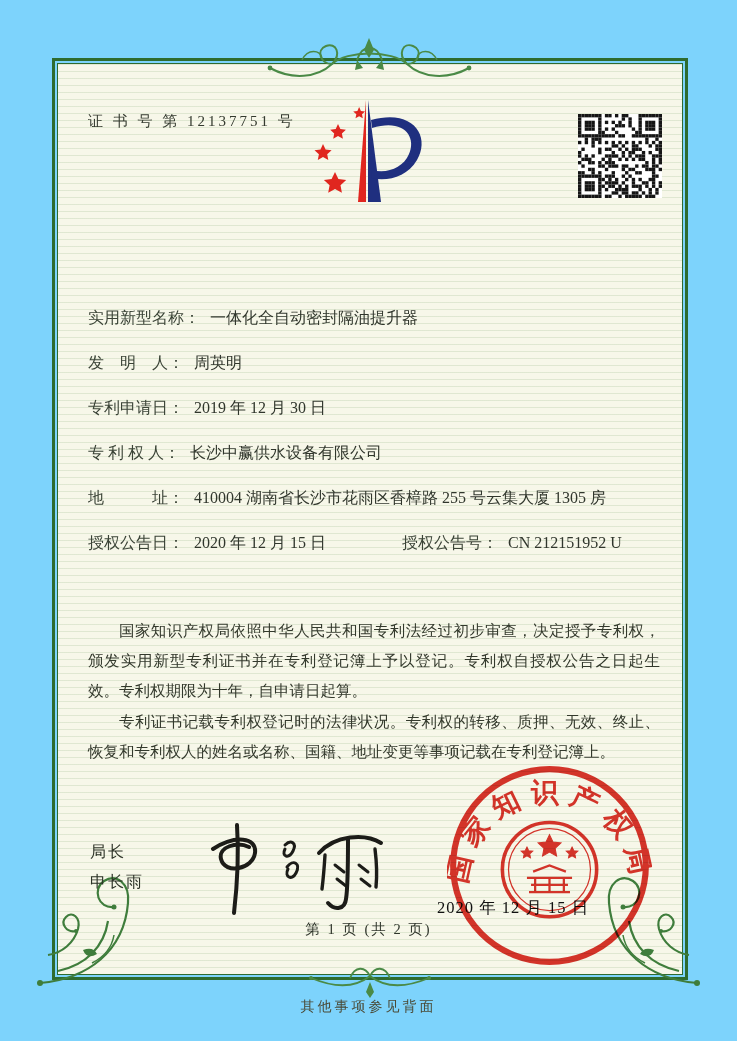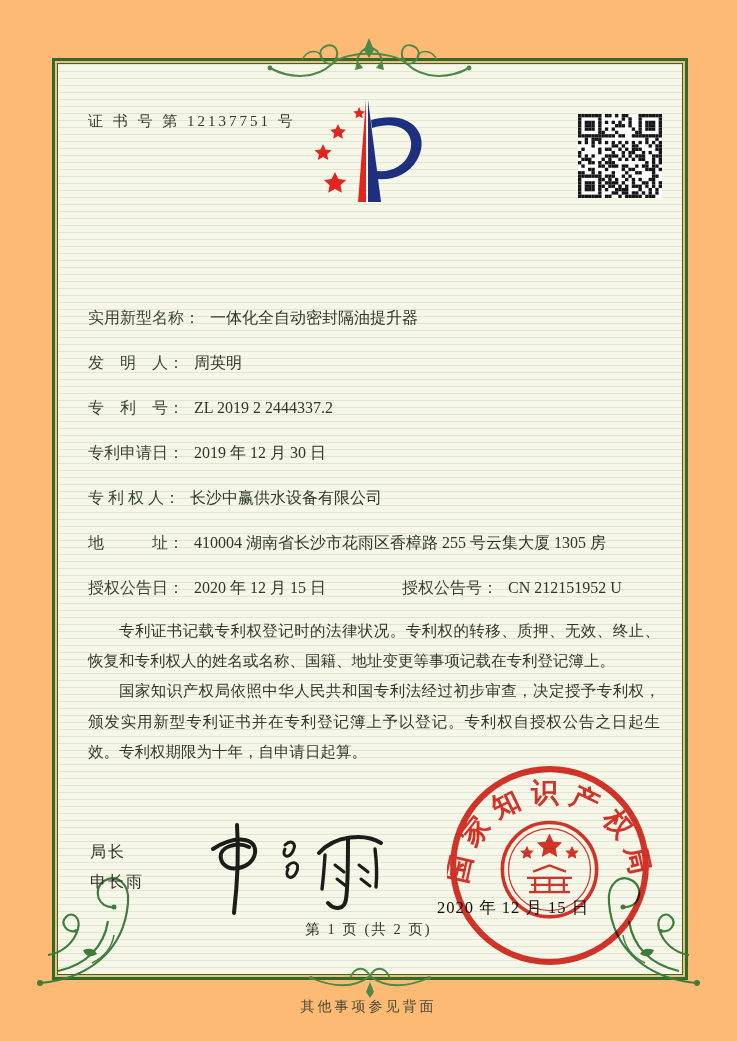--- a/index.html
+++ b/index.html
@@ -1,18 +1,18 @@
 <!DOCTYPE html>
 <html><head>
 <meta charset="utf-8">
 <style>
   html,body{margin:0;padding:0;background:#e8e4d4;}
   .page{
     position:relative;width:737px;height:1041px;margin:0 auto;
-    background:#fdba74;overflow:hidden;
+    background:#7dd3fc;overflow:hidden;
     font-family:"Liberation Serif","DejaVu Serif",serif;
     color:#2f352b;
   }
   .frame{position:absolute;left:52px;top:58px;width:630px;height:916px;border:3px solid #2e6b2f;}
   .frame-inner{
     position:absolute;inset:2px;border:1px solid #2e6b2f;
     background-color:#f7f7e9;
     background-image:repeating-linear-gradient(180deg,rgba(140,175,125,.22) 0px,rgba(140,175,125,.22) 1px,transparent 1px,transparent 7px);
   }
   .cert-no{position:absolute;left:88px;top:112px;font-size:15px;letter-spacing:3px;color:#33392e;}
@@ -440,46 +440,42 @@
   <div class="fields">
     <div class="f-row">
       <span class="f-label">实用新型名称：</span>
       <span class="f-value">一体化全自动密封隔油提升器</span>
     </div>
     <div class="f-row">
       <span class="f-label">发　明　人：</span>
       <span class="f-value">周英明</span>
     </div>
     <div class="f-row">
-      <span class="f-label">专　利　号：</span>
-      <span class="f-value">ZL 2019 2 2444337.2</span>
-    </div>
-    <div class="f-row">
       <span class="f-label">专利申请日：</span>
       <span class="f-value">2019 年 12 月 30 日</span>
     </div>
     <div class="f-row">
       <span class="f-label">专 利 权 人：</span>
       <span class="f-value">长沙中赢供水设备有限公司</span>
     </div>
     <div class="f-row">
       <span class="f-label">地　　　址：</span>
       <span class="f-value">410004 湖南省长沙市花雨区香樟路 255 号云集大厦 1305 房</span>
     </div>
     <div class="f-row">
       <span class="f-label">授权公告日：</span>
       <span class="f-value">2020 年 12 月 15 日</span>
       <span class="f-label f-pair2">授权公告号：</span>
       <span class="f-value">CN 212151952 U</span>
     </div>
   </div>
 
   <div class="body-text">
+    <p>国家知识产权局依照中华人民共和国专利法经过初步审查，决定授予专利权，颁发实用新型专利证书并在专利登记簿上予以登记。专利权自授权公告之日起生效。专利权期限为十年，自申请日起算。</p>
     <p>专利证书记载专利权登记时的法律状况。专利权的转移、质押、无效、终止、恢复和专利权人的姓名或名称、国籍、地址变更等事项记载在专利登记簿上。</p>
-    <p>国家知识产权局依照中华人民共和国专利法经过初步审查，决定授予专利权，颁发实用新型专利证书并在专利登记簿上予以登记。专利权自授权公告之日起生效。专利权期限为十年，自申请日起算。</p>
   </div>
 
   <div class="sig-role">局长</div>
   <div class="sig-name">申长雨</div>
   <svg class="sig-hand" viewBox="0 0 215 105">
     <g fill="none" stroke="#1c1c18" stroke-width="4" stroke-linecap="round" stroke-linejoin="round">
       <path d="M28,34 C50,20 72,22 70,38 C68,54 40,60 36,44 C33,32 52,26 64,32"></path>
       <path d="M52,10 C54,40 52,72 49,98"></path>
       <path d="M100,30 C106,24 112,28 108,36 C104,44 96,42 100,34" stroke-width="3"></path>
       <path d="M102,52 C108,44 116,48 111,58 C107,66 99,62 103,54" stroke-width="3"></path>

